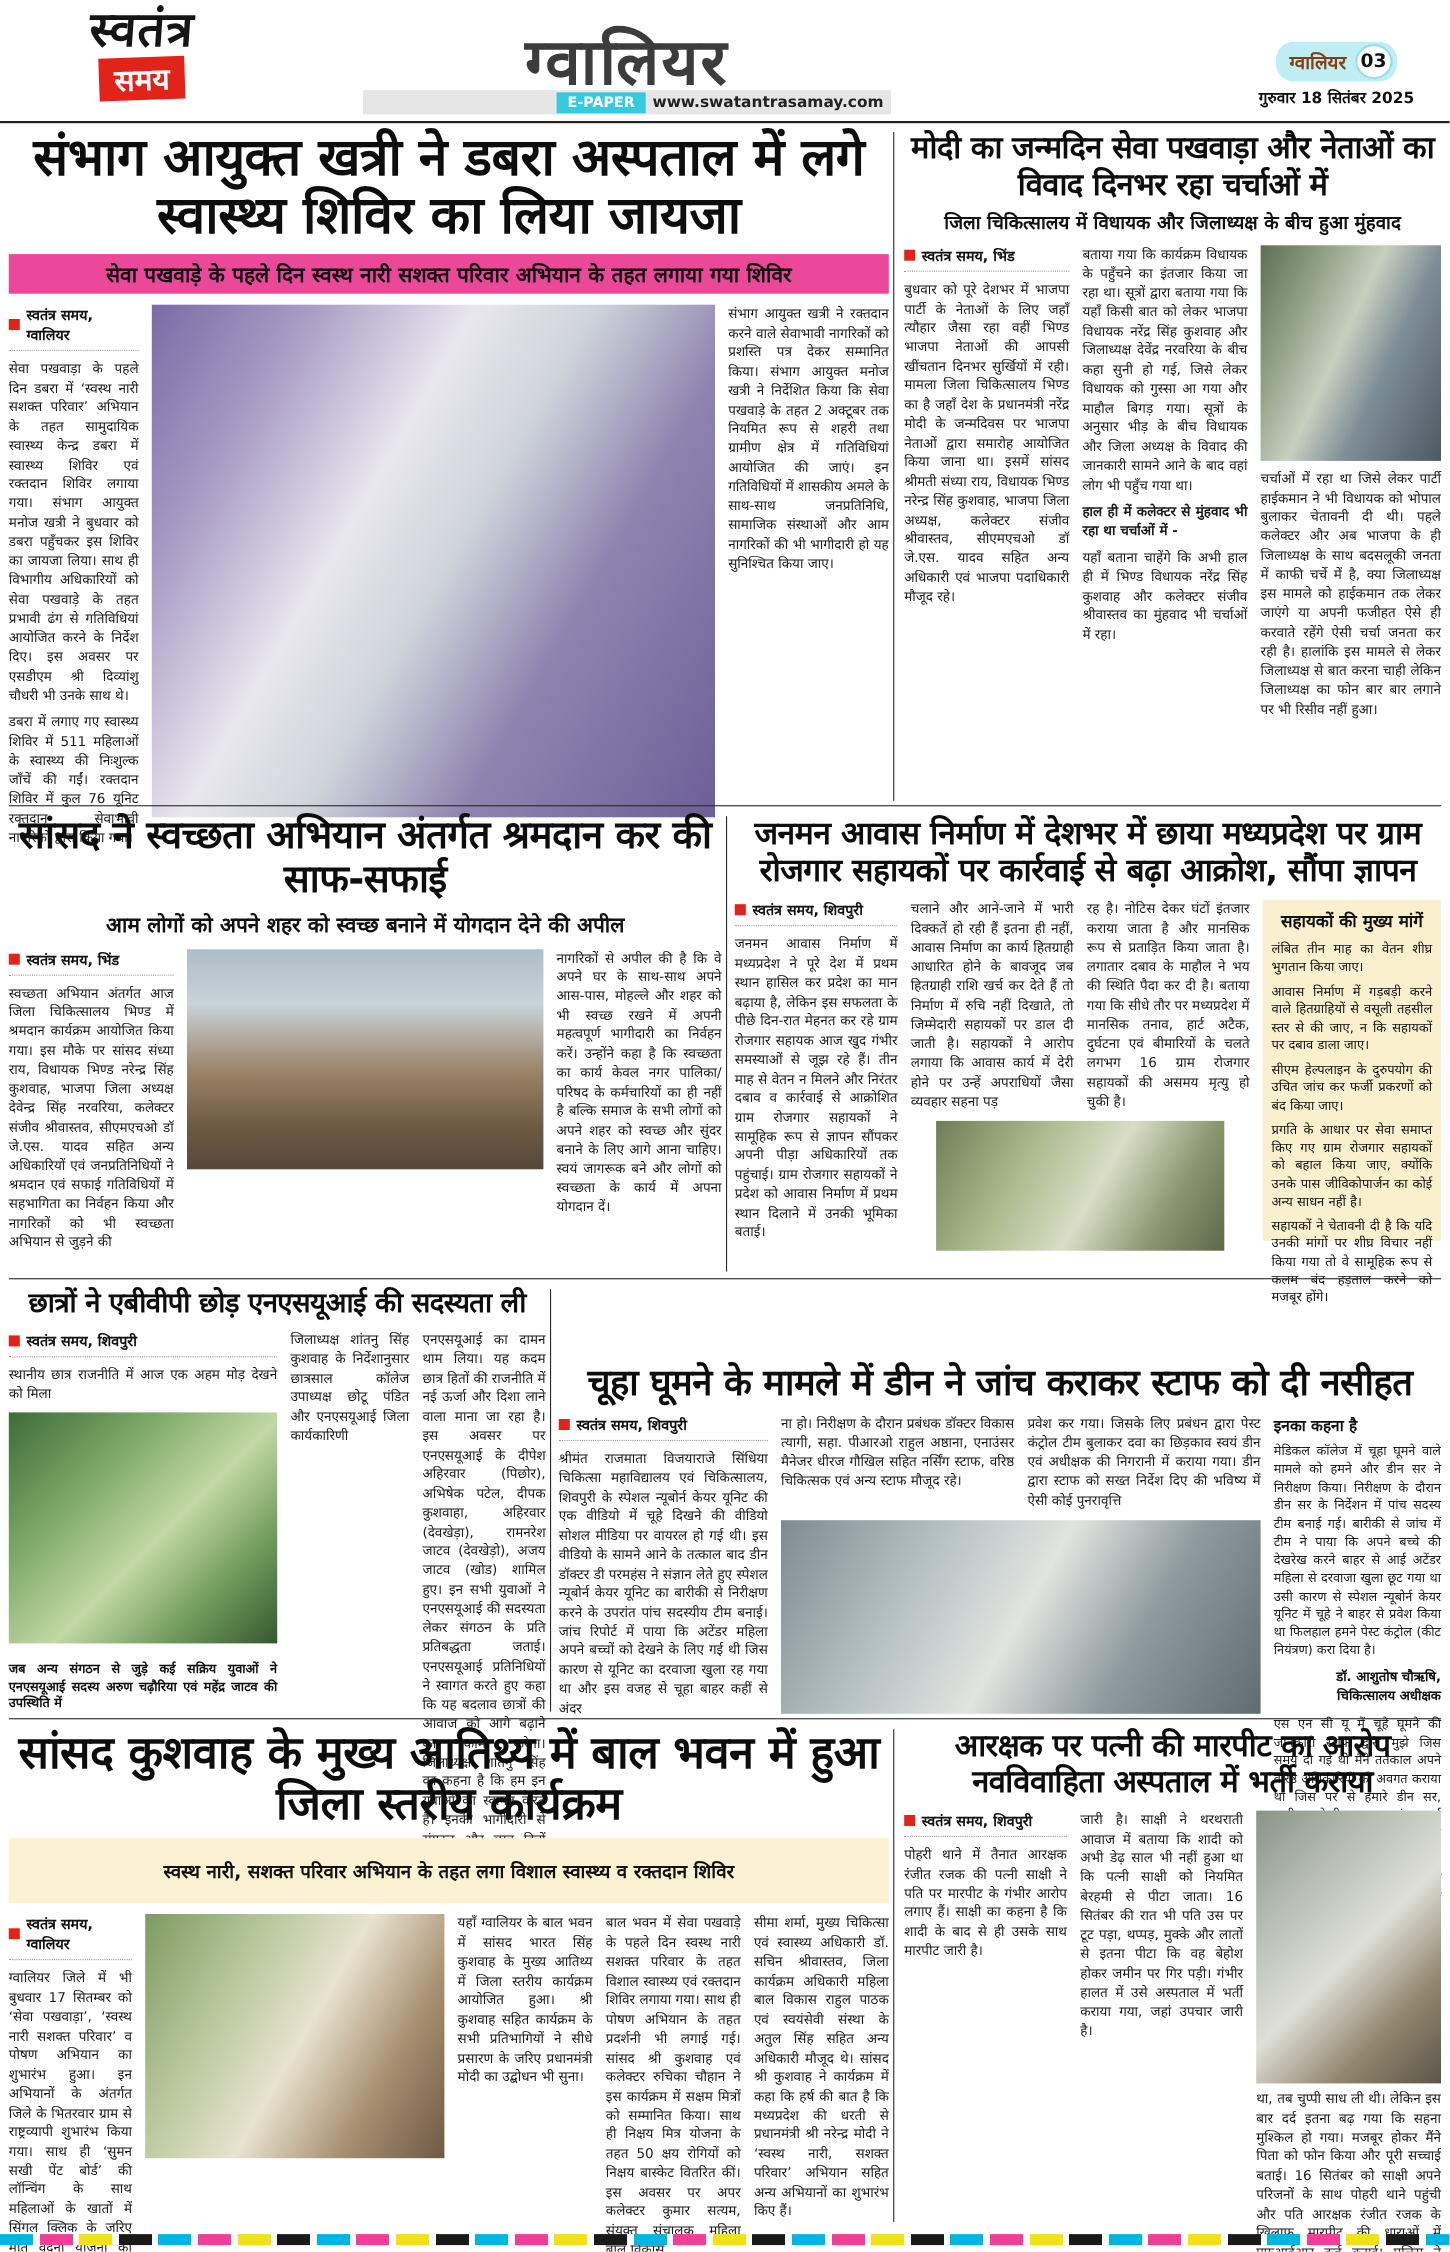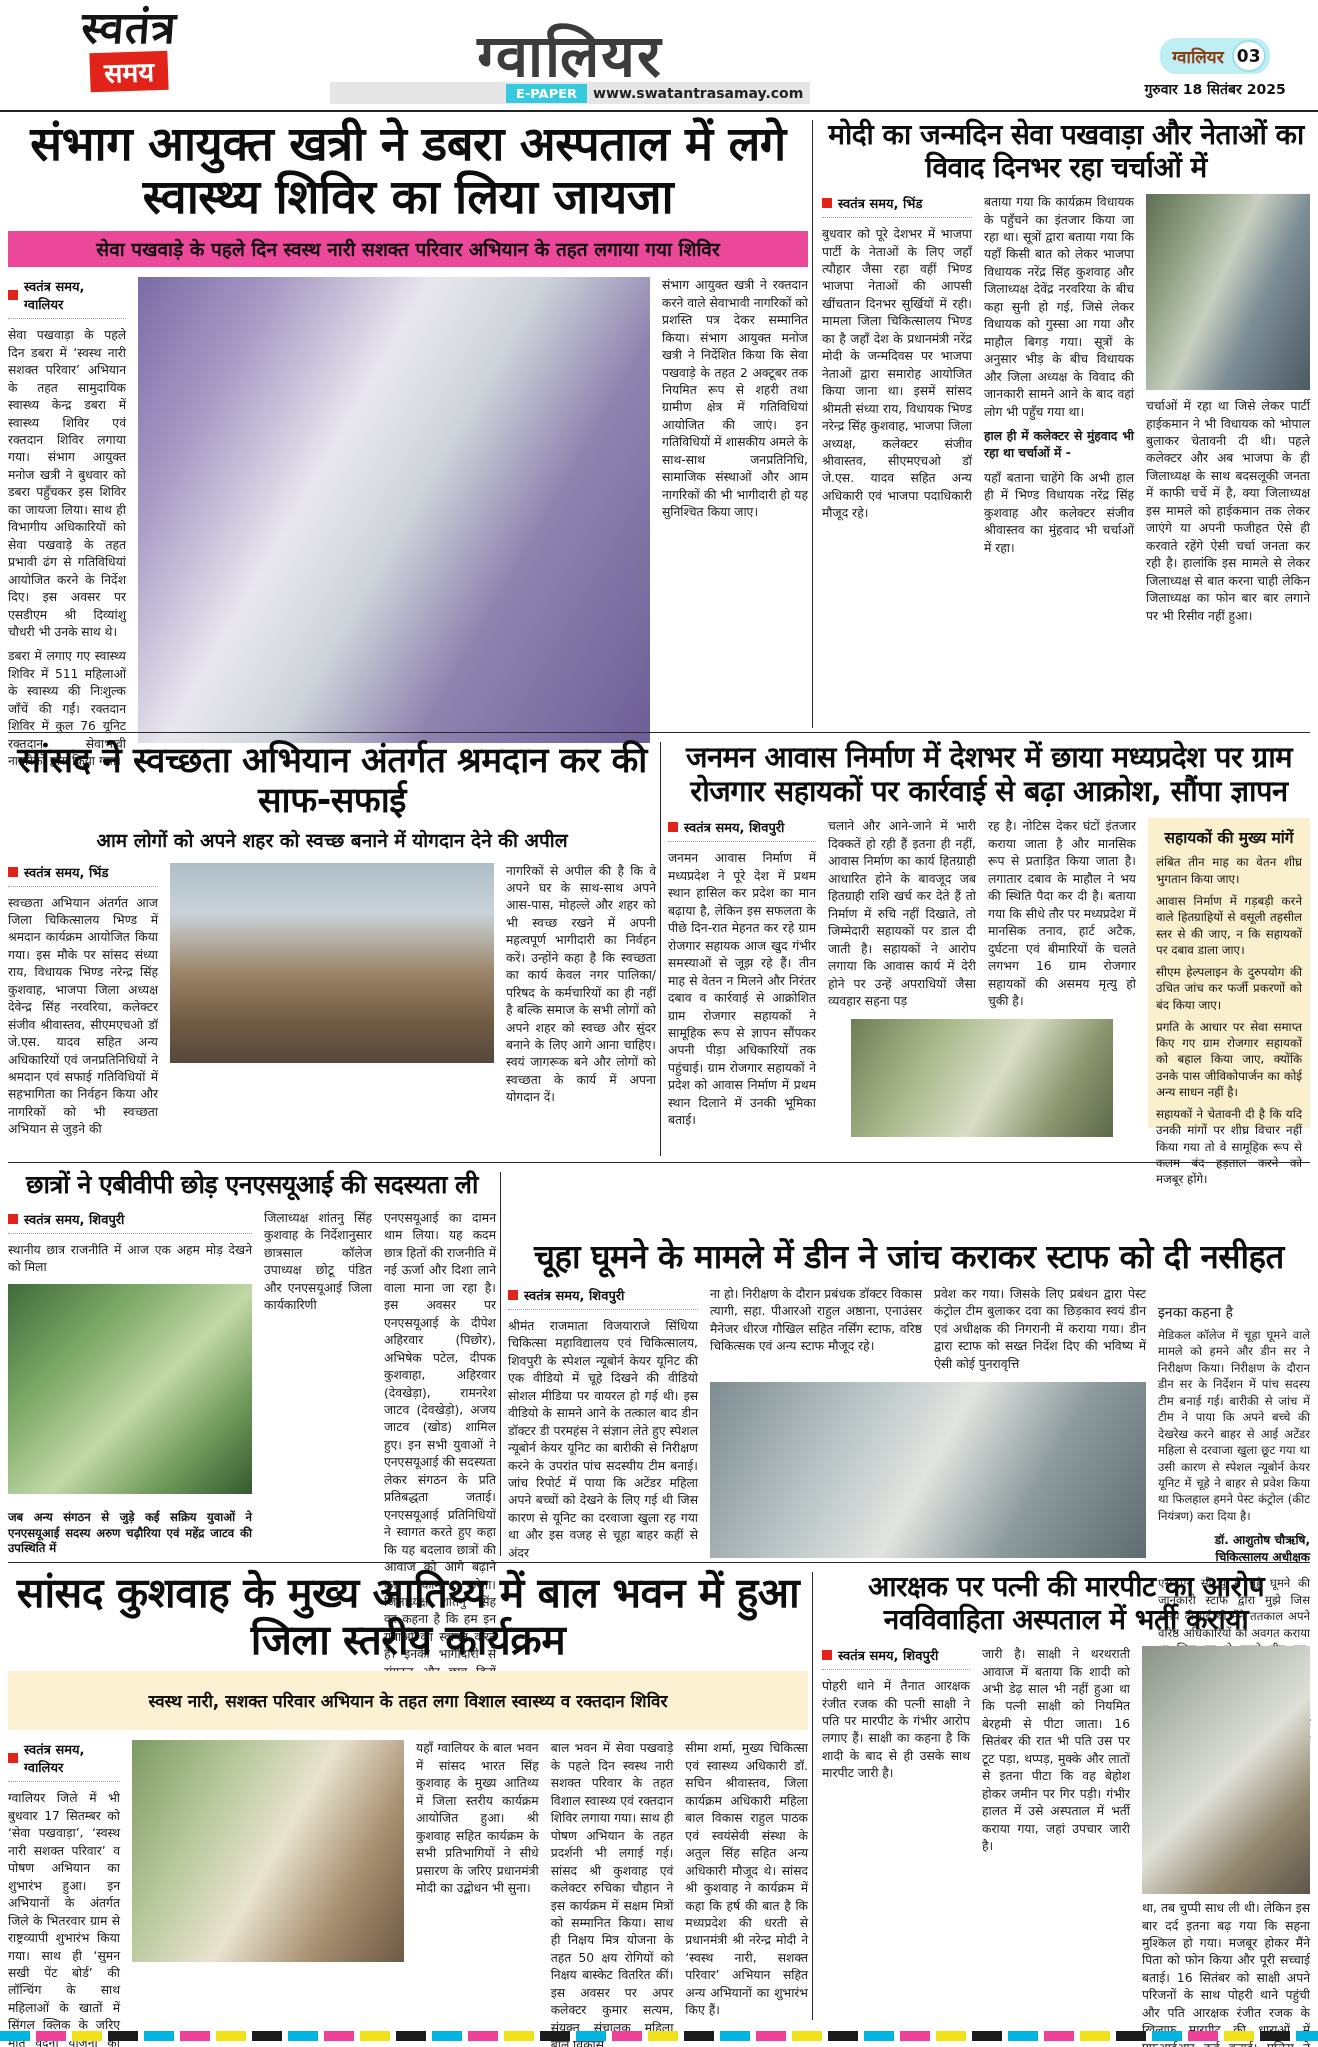--- a/index.html
+++ b/index.html
@@ -47,21 +47,21 @@
   .ph3{background:linear-gradient(180deg,#aebec7 0%,#c9d3d8 25%,#9b8468 55%,#6f5b43 80%,#55483a 100%);}
   .ph4{background:linear-gradient(120deg,#6f7d57 0%,#aab98b 30%,#d9ddc6 55%,#8c9670 78%,#5d684a 100%);}
   .ph5{background:linear-gradient(135deg,#3f6b3a 0%,#7da968 30%,#c2d8a6 55%,#6f9a5b 78%,#35582f 100%);}
   .ph6{background:linear-gradient(120deg,#7e8c8f 0%,#b9c4c6 30%,#e2e4e0 50%,#8e9b9e 72%,#5f6d70 100%);}
   .ph7{background:linear-gradient(120deg,#7d9a63 0%,#b6c79a 28%,#e8e3cf 52%,#a78f71 76%,#6d5a44 100%);}
   .ph8{background:linear-gradient(135deg,#8a9388 0%,#bcc2b8 30%,#dfe0d8 52%,#93886f 76%,#5c564a 100%);}
   
   .sidebox{background:#faf0cd;padding:8px 8px 10px;}
   .sidebox-title{font-size:15.5px;font-weight:900;text-align:center;margin:0 0 6px;}
   .sidebox p{margin:0 0 6px;font-size:11.8px;line-height:1.38;text-align:justify;}
-  .quotes-title{font-size:14px;font-weight:400;margin:16px 0 6px;}
+  .quotes-title{font-size:14px;font-weight:700;margin:0 0 6px;}
   .attr{font-weight:bold;text-align:right;font-size:12px;margin:2px 0 10px;}
   
   .colorbar{position:absolute;left:0;top:2031px;width:1318px;height:10px;
     background:repeating-linear-gradient(90deg,
       #00b5e2 0 30px,#ffffff 30px 36px,
       #ef3f97 36px 66px,#ffffff 66px 72px,
       #f2e117 72px 102px,#ffffff 102px 108px,
       #1a1a1a 108px 138px,#ffffff 138px 144px);}
 </style>
 </head>
@@ -104,20 +104,21 @@
       <div class="photo ph1" style="flex:1;height:466px;"></div>
       <div style="width:146px;flex:0 0 auto;">
         <p class="bt">संभाग आयुक्त खत्री ने रक्तदान करने वाले सेवाभावी नागरिकों को प्रशस्ति पत्र देकर सम्मानित किया। संभाग आयुक्त मनोज खत्री ने निर्देशित किया कि सेवा पखवाड़े के तहत 2 अक्टूबर तक नियमित रूप से शहरी तथा ग्रामीण क्षेत्र में गतिविधियां आयोजित की जाएं। इन गतिविधियों में शासकीय अमले के साथ-साथ जनप्रतिनिधि, सामाजिक संस्थाओं और आम नागरिकों की भी भागीदारी हो यह सुनिश्चित किया जाए।</p>
       </div>
     </div>
   </div>
 
   <div class="vr" style="left:812px;top:120px;height:608px;"></div>
   <div class="art" style="left:822px;top:118px;width:488px;height:610px;">
     <h1 class="hl" style="font-size:28px;line-height:1.18;">मोदी का जन्मदिन सेवा पखवाड़ा और नेताओं का विवाद दिनभर रहा चर्चाओं में</h1>
+    <div class="sub-plain" style="font-size:17px;">जिला चिकित्सालय में विधायक और जिलाध्यक्ष के बीच हुआ मुंहवाद</div>
     <div class="cols" style="height:500px;">
       <div style="width:150px;flex:0 0 auto;">
         <div class="byline">
           <span class="sq"></span>
           <span>स्वतंत्र समय, भिंड</span>
         </div>
         <p class="bt">बुधवार को पूरे देशभर में भाजपा पार्टी के नेताओं के लिए जहाँ त्यौहार जैसा रहा वहीं भिण्ड भाजपा नेताओं की आपसी खींचतान दिनभर सुर्खियों में रही। मामला जिला चिकित्सालय भिण्ड का है जहाँ देश के प्रधानमंत्री नरेंद्र मोदी के जन्मदिवस पर भाजपा नेताओं द्वारा समारोह आयोजित किया जाना था। इसमें सांसद श्रीमती संध्या राय, विधायक भिण्ड नरेन्द्र सिंह कुशवाह, भाजपा जिला अध्यक्ष, कलेक्टर संजीव श्रीवास्तव, सीएमएचओ डॉ जे.एस. यादव सहित अन्य अधिकारी एवं भाजपा पदाधिकारी मौजूद रहे।</p>
       </div>
       <div style="width:150px;flex:0 0 auto;">
         <p class="bt">बताया गया कि कार्यक्रम विधायक के पहुँचने का इंतजार किया जा रहा था। सूत्रों द्वारा बताया गया कि यहाँ किसी बात को लेकर भाजपा विधायक नरेंद्र सिंह कुशवाह और जिलाध्यक्ष देवेंद्र नरवरिया के बीच कहा सुनी हो गई, जिसे लेकर विधायक को गुस्सा आ गया और माहौल बिगड़ गया। सूत्रों के अनुसार भीड़ के बीच विधायक और जिला अध्यक्ष के विवाद की जानकारी सामने आने के बाद वहां लोग भी पहुँच गया था।</p>

